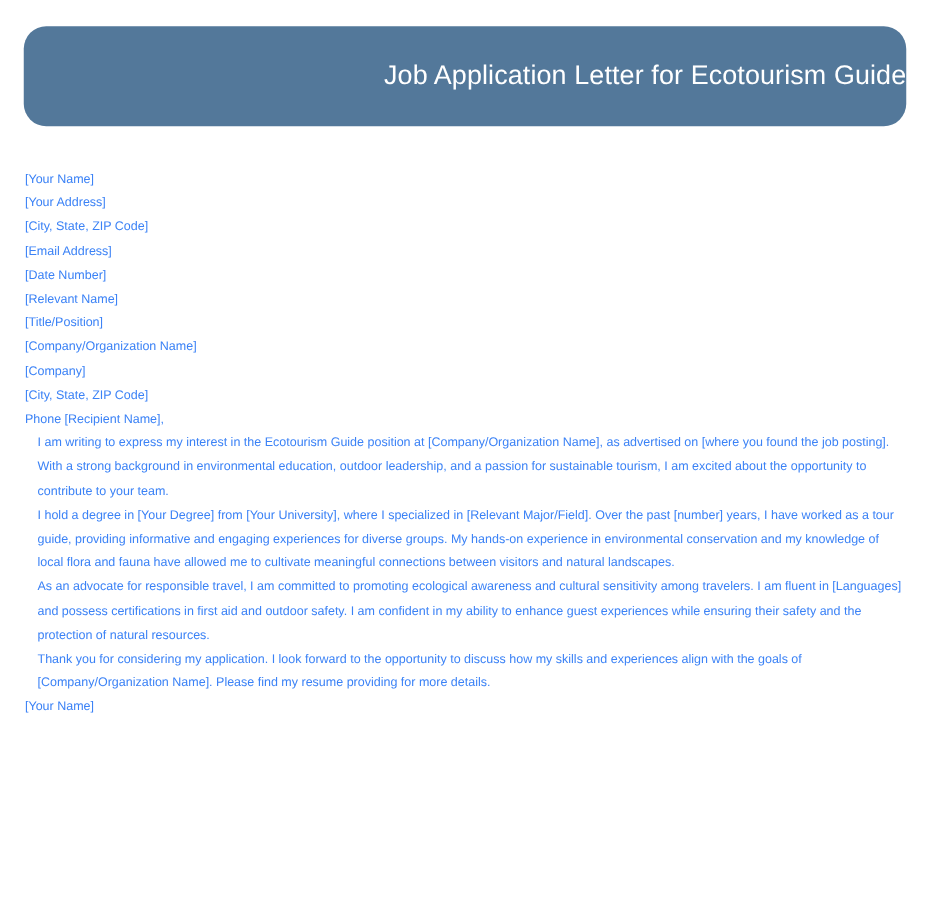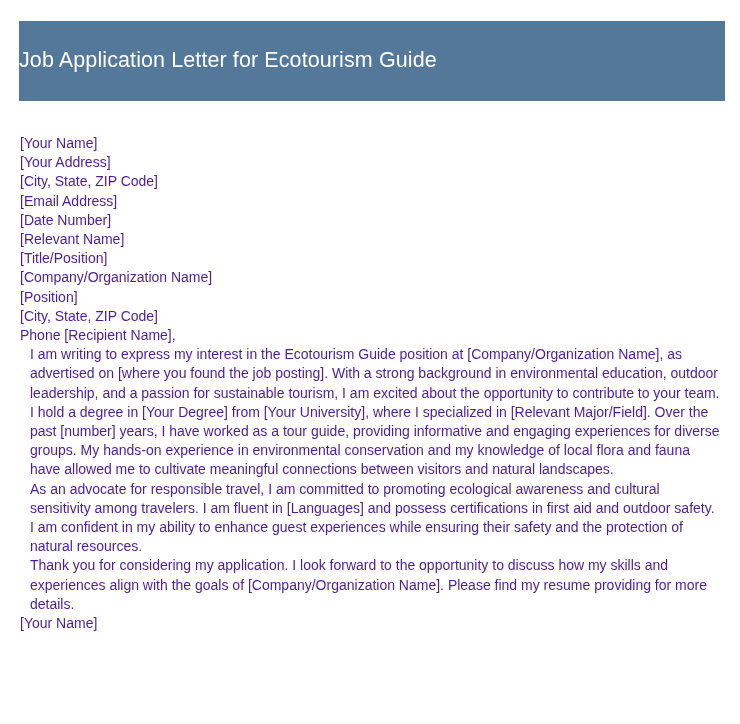--- a/index.html
+++ b/index.html
@@ -21,44 +21,45 @@
   }
   .header-banner {
     position: absolute;
     left: 19px;
     top: 21px;
     width: 706px;
     height: 80px;
     background: #53789A;
     display: flex;
     align-items: center;
-    justify-content: flex-start;
+    justify-content: flex-end;
     box-sizing: border-box;
+    border-radius: 18px;
   }
   .header-title {
     color: #ffffff;
     font-family: "Liberation Sans", sans-serif;
     font-size: 21.5px;
     font-weight: 400;
     letter-spacing: 0.1px;
     line-height: 1.2;
     text-align: center;
     white-space: nowrap;
   }
   .letter-body {
     position: absolute;
     left: 20px;
     top: 134px;
     width: 702px;
   }
   .letter-line,
   .letter-para {
-    color: #4c1d95;
+    color: #3b82f6;
     font-family: "Liberation Sans", sans-serif;
-    font-size: 14px;
+    font-size: 10px;
     font-weight: 400;
     line-height: 19.2px;
     margin: 0;
     padding: 0;
     text-align: left;
     word-wrap: break-word;
   }
   .letter-para {
     display: block;
     margin-left: 10px;
@@ -77,21 +78,21 @@
 
     <div class="letter-line">[Your Name]</div>
     <div class="letter-line">[Your Address]</div>
     <div class="letter-line">[City, State, ZIP Code]</div>
     <div class="letter-line">[Email Address]</div>
     <div class="letter-line">[Date Number]</div>
 
     <div class="letter-line">[Relevant Name]</div>
     <div class="letter-line">[Title/Position]</div>
     <div class="letter-line">[Company/Organization Name]</div>
-    <div class="letter-line">[Position]</div>
+    <div class="letter-line">[Company]</div>
     <div class="letter-line">[City, State, ZIP Code]</div>
 
     <div class="letter-line">Phone [Recipient Name],</div>
 
     <p class="letter-para">I am writing to express my interest in the Ecotourism Guide position at [Company/Organization Name], as advertised on [where you found the job posting]. With a strong background in environmental education, outdoor leadership, and a passion for sustainable tourism, I am excited about the opportunity to contribute to your team.</p>
     <p class="letter-para">I hold a degree in [Your Degree] from [Your University], where I specialized in [Relevant Major/Field]. Over the past [number] years, I have worked as a tour guide, providing informative and engaging experiences for diverse groups. My hands-on experience in environmental conservation and my knowledge of local flora and fauna have allowed me to cultivate meaningful connections between visitors and natural landscapes.</p>
     <p class="letter-para">As an advocate for responsible travel, I am committed to promoting ecological awareness and cultural sensitivity among travelers. I am fluent in [Languages] and possess certifications in first aid and outdoor safety. I am confident in my ability to enhance guest experiences while ensuring their safety and the protection of natural resources.</p>
     <p class="letter-para">Thank you for considering my application. I look forward to the opportunity to discuss how my skills and experiences align with the goals of [Company/Organization Name]. Please find my resume providing for more details.</p>
 
     <div class="letter-line">[Your Name]</div>

